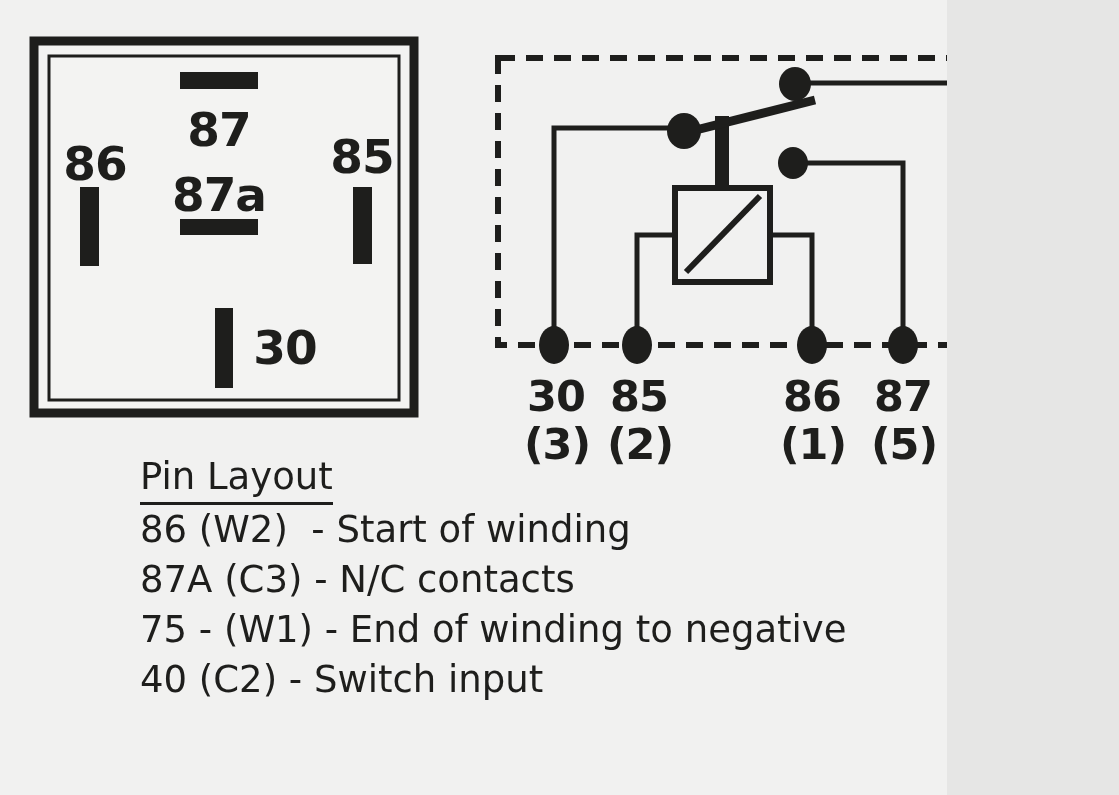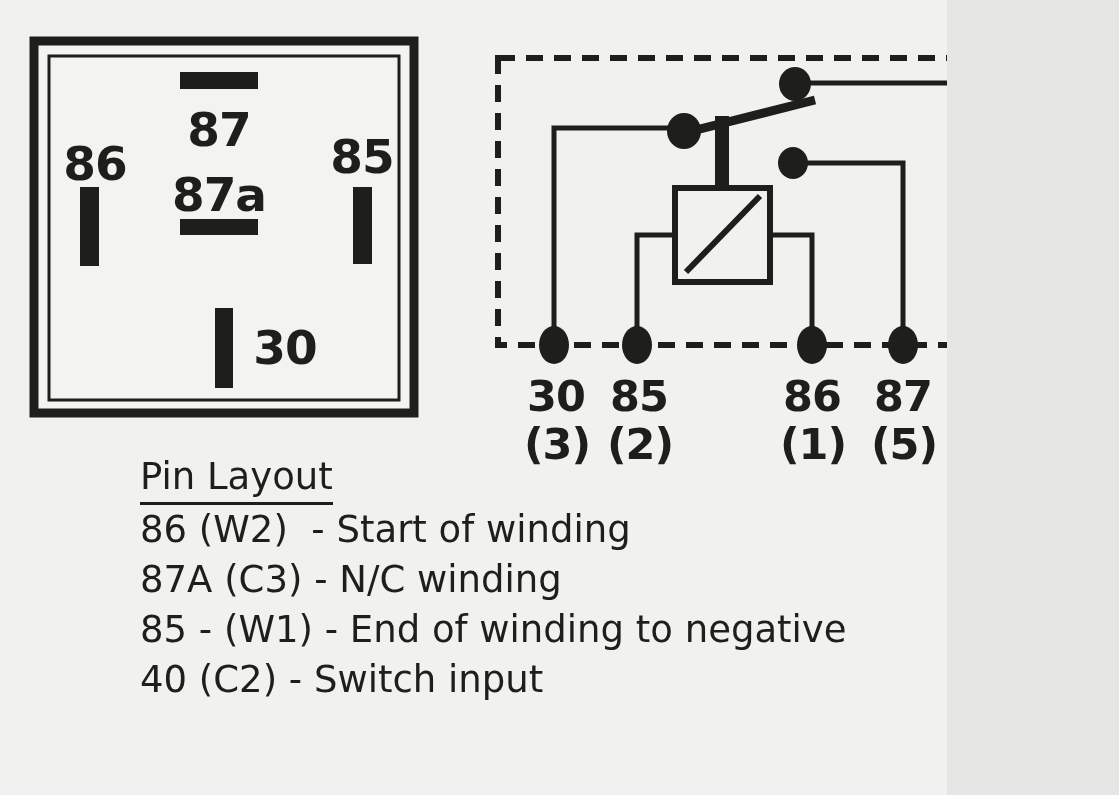--- a/index.html
+++ b/index.html
@@ -92,18 +92,18 @@
     <text x="813" y="459" text-anchor="middle" font-size="43" font-weight="bold" class="bold-cond">(1)</text>
     <text x="904" y="459" text-anchor="middle" font-size="43" font-weight="bold" class="bold-cond">(5)</text>
     <text x="992" y="459" text-anchor="middle" font-size="43" font-weight="bold" class="bold-cond">(4)</text>
   </svg>
 
   <div class="pin-layout">
     <div>
       <span class="title">Pin Layout</span>
     </div>
     <div class="item">86 (W2)  - Start of winding</div>
-    <div class="item">87A (C3) - N/C winding</div>
-    <div class="item">85 - (W1) - End of winding to negative</div>
+    <div class="item">87A (C3) - N/C contacts</div>
+    <div class="item">75 - (W1) - End of winding to negative</div>
     <div class="item">40 (C2) - Switch input</div>
   </div>
 
 </div>
 
 </body></html>

